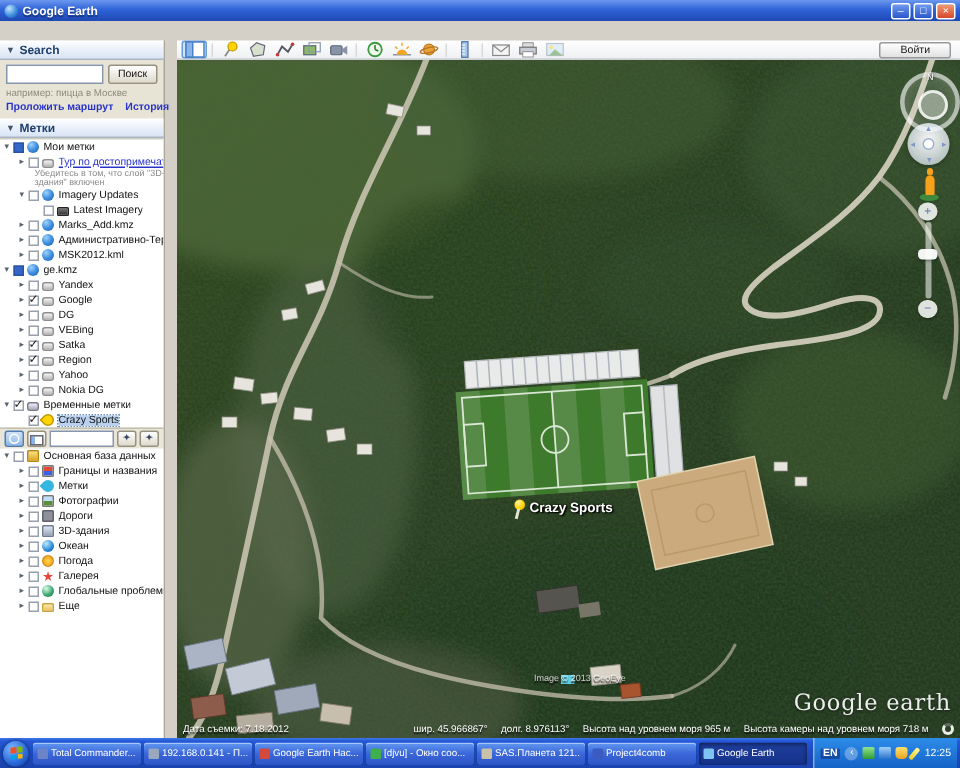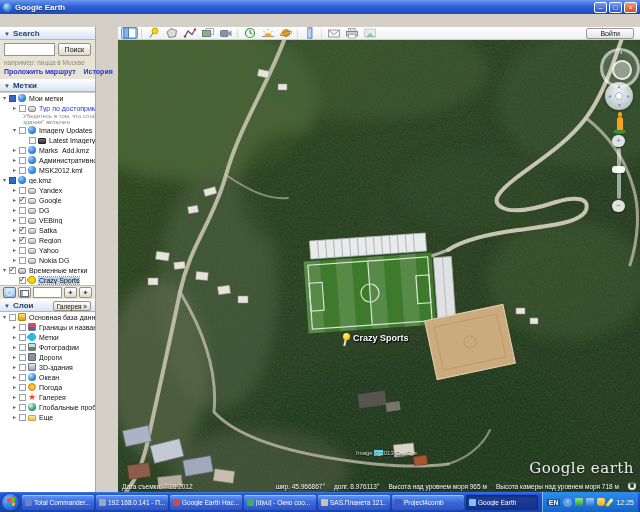--- a/index.html
+++ b/index.html
@@ -12,21 +12,21 @@
     background:radial-gradient(circle at 35% 30%,#c2e2ff,#3f8ede 55%,#17539e)}
   .tb-title{font-size:8px;font-weight:bold;flex:1;text-shadow:0 1px 1px rgba(0,0,0,.45);white-space:nowrap}
   .tb-btn{width:13px;height:11px;margin-left:2px;border:1px solid #fff;border-radius:2px;flex:none;
     font-size:7px;line-height:9px;text-align:center;color:#fff;background:linear-gradient(#6f9af0,#2a57cc);box-sizing:border-box}
   .tb-btn.close{background:linear-gradient(#f09a72,#d5492c)}
   
   #menubar{position:absolute;left:0;top:14px;right:0;height:13px;background:#eceadb;border-bottom:1px solid #c9c5b4;
     display:flex;align-items:center;font-size:8px;color:#151515}
   .menu-item{padding:0 7px}
   
-  #sidebar{position:absolute;left:0;top:27px;width:96px;bottom:20px;background:#e7e4d6;border-right:1px solid #aaa698;
+  #sidebar{position:absolute;left:0;top:27px;width:110px;bottom:20px;background:#e7e4d6;border-right:1px solid #aaa698;
     display:flex;flex-direction:column;box-sizing:border-box}
   .phead{height:13px;flex:none;display:flex;align-items:center;padding:0 4px;font-size:8px;font-weight:bold;color:#1f3f6e;
     background:linear-gradient(#fbfdff,#d8e3f4);border-top:1px solid #fff;border-bottom:1px solid #a9b7cb;box-sizing:border-box}
   .pcaret{font-size:6px;margin-right:3px;color:#41556e}
   .gallery-btn{margin-left:auto;height:10px;line-height:9px;padding:0 3px;font-size:6.5px;font-weight:normal;color:#111;
     background:linear-gradient(#fefefe,#dcd8cb);border:1px solid #96927f;border-radius:2px;box-sizing:border-box}
   .search-body{flex:none;padding:3px 4px 2px}
   .search-row{display:flex;gap:3px}
   #search-input{flex:1;min-width:10px;height:13px;border:1px solid #8795ab;background:#fff;font-size:7px;padding:0 2px;box-sizing:border-box}
   .search-btn{height:13px;font-size:7px;line-height:11px;padding:0 6px;color:#111;
@@ -298,25 +298,20 @@
     </div>
 
     <div class="places-controls">
       <span class="pc-btn search"></span>
       <span class="pc-btn view"></span>
       <input id="places-filter" style="">
       <span class="pc-btn star"></span>
       <span class="pc-btn star"></span>
     </div>
 
-    <div class="phead">
-      <span class="pcaret">▼</span>
-      <span>Слои</span>
-      <span class="gallery-btn">Галерея »</span>
-    </div>
     <div class="tree" id="layers-tree">
       <div class="trow d1">
         <span class="caret s-exp"></span>
         <span class="cb s-un"></span>
         <span class="ti s-db"></span>
         <span class="tlabel">Основная база данных</span>
       </div>
       <div class="trow d2">
         <span class="caret s-col"></span>
         <span class="cb s-un"></span>

